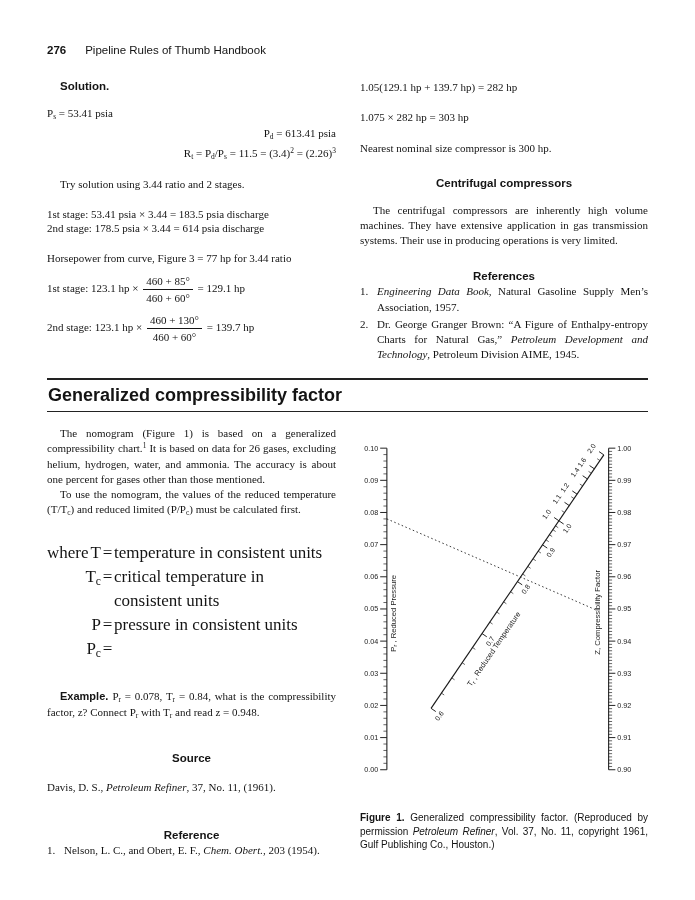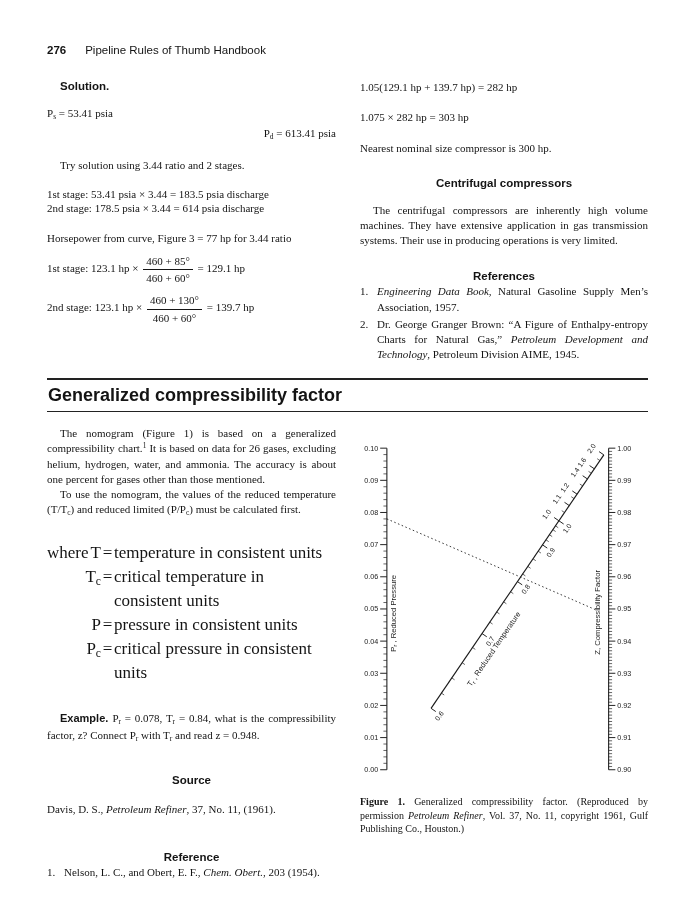--- a/index.html
+++ b/index.html
@@ -49,38 +49,39 @@
     padding-left:17px; position:relative; margin-top:2px; }
   .ref-no { position:absolute; left:0; top:0; }
   
   .sect { margin-top:16px; }
   .rule-thick { border-top:2px solid #222; }
   .rule-thin { border-top:1px solid #222; }
   .sect-title { font-family:"Liberation Sans", sans-serif; font-weight:bold;
     font-size:18px; padding:5px 0 5px 1px; }
   
   .fig-wrap { margin-top:2px; }
-  .fig-caption { font-family:Liberation Serif, serif; font-size:10px;
-    line-height:1.32; text-align:justify; margin-top:6px; }
+  .fig-caption { font-family:Liberation Sans, sans-serif; font-size:10px;
+    line-height:1.32; text-align:justify; margin-top:22px; }
 </style>
 </head>
 <body>
 
 <div class="page">
 
   <header class="pg-header">
     <span class="pg-num">276</span>
     <span>Pipeline Rules of Thumb Handbook</span>
   </header>
 
   <div class="cols">
     <div class="col-l">
       <h3 class="subhead" style="margin-left:13px;">Solution.</h3>
       <div class="eq gap14"><span>P</span><span class="sub">s</span><span> = 53.41 psia</span></div>
       <div class="eq gap4"><span>P</span><span class="sub">d</span><span> = 613.41 psia</span></div>
+      <div class="eq gap4"><span>R</span><span class="sub">t</span><span> = P</span><span class="sub">d</span><span>/P</span><span class="sub">s</span><span> = 11.5 = (3.4)</span><span class="sup">2</span><span> = (2.26)</span><span class="sup">3</span></div>
       <p class="para indent gap16">Try solution using 3.44 ratio and 2 stages.</p>
       <div class="eq gap14">1st stage: 53.41 psia × 3.44 = 183.5 psia discharge</div>
       <div class="eq">2nd stage: 178.5 psia × 3.44 = 614 psia discharge</div>
       <div class="eq gap16">Horsepower from curve, Figure 3 = 77 hp for 3.44 ratio</div>
       <div class="eq gap8"><span>1st stage: 123.1 hp × </span><span class="frac"><span class="num">460 + 85°</span><span class="den">460 + 60°</span></span><span> = 129.1 hp</span></div>
       <div class="eq gap8"><span>2nd stage: 123.1 hp × </span><span class="frac"><span class="num">460 + 130°</span><span class="den">460 + 60°</span></span><span> = 139.7 hp</span></div>
     </div>
 
     <div class="col-r">
       <div class="eq">1.05(129.1 hp + 139.7 hp) = 282 hp</div>
@@ -127,21 +128,20 @@
         <div class="where-row">
           <span class="w-prefix"></span>
           <span class="w-sym"><span>P</span></span>
           <span class="w-eq">=</span>
           <span class="w-def">pressure in consistent units</span>
         </div>
         <div class="where-row">
           <span class="w-prefix"></span>
           <span class="w-sym"><span>P</span><span class="sub">c</span></span>
           <span class="w-eq">=</span>
-          <span class="w-def">critical pressure in consistent units</span>
         </div>
       </div>
 
       <p class="para indent gap26"><span class="bsans">Example. </span><span>P</span><span class="sub">r</span><span> = 0.078, T</span><span class="sub">r</span><span> = 0.84, what is the compressibility factor, z? Connect P</span><span class="sub">r</span><span> with T</span><span class="sub">r</span><span> and read z = 0.948.</span></p>
 
       <h3 class="subhead center" style="margin-top:30px;">Source</h3>
       <p class="para gap16"><span>Davis, D. S., </span><span class="i">Petroleum Refiner</span><span>, 37, No. 11, (1961).</span></p>
 
       <h3 class="subhead center" style="margin-top:34px;">Reference</h3>
       <div class="ref-item gap14">

